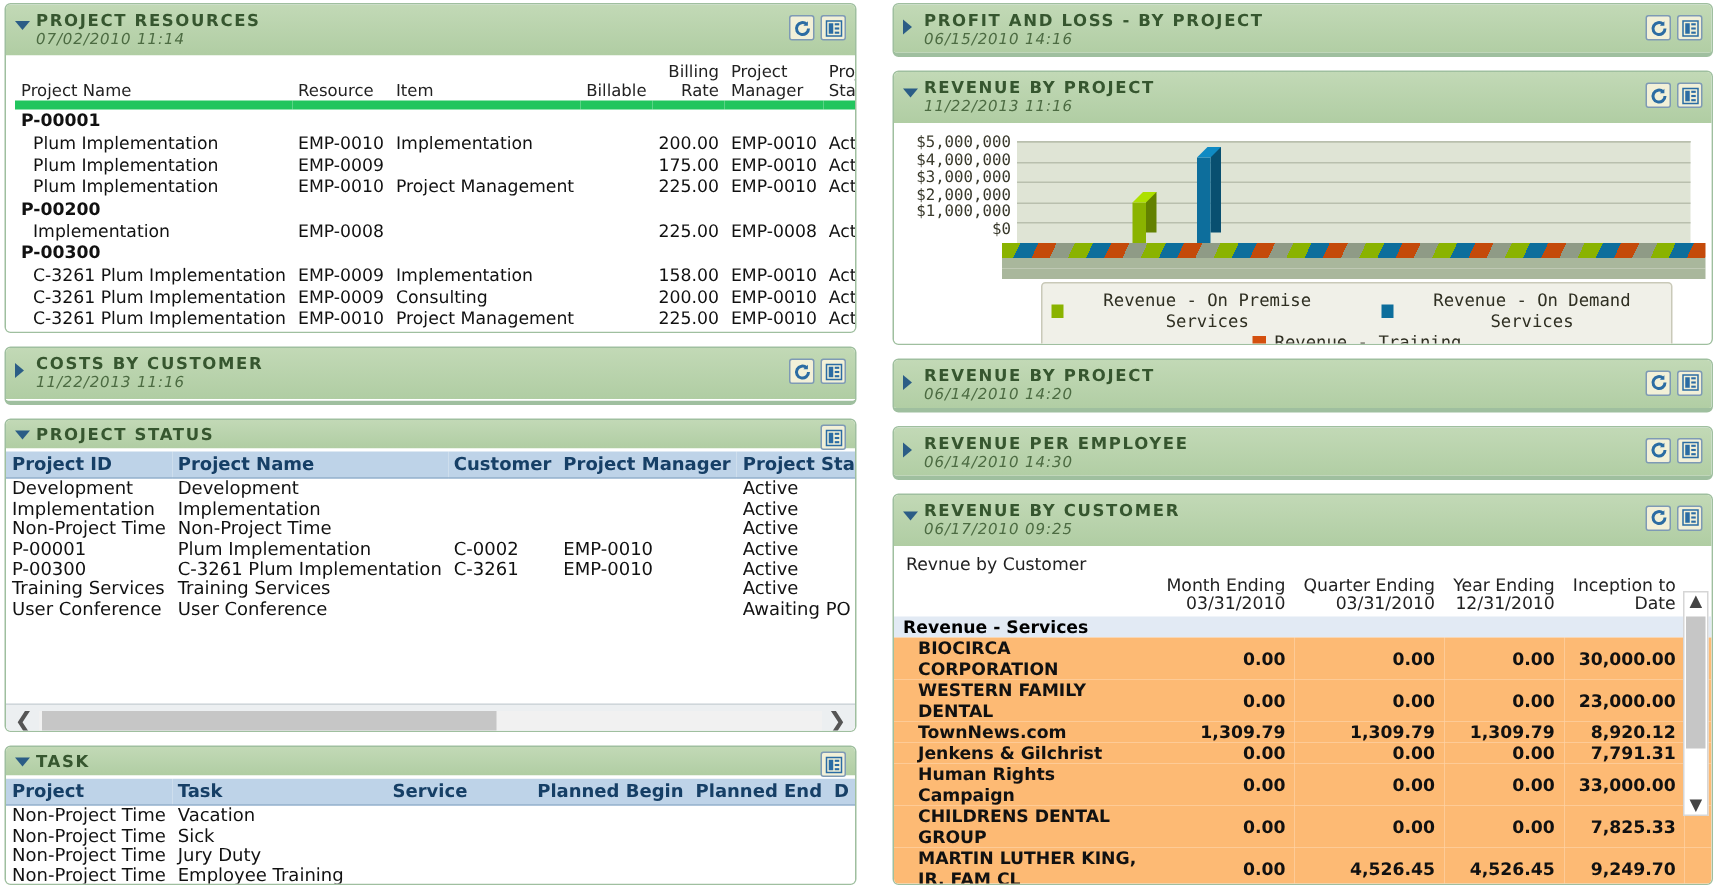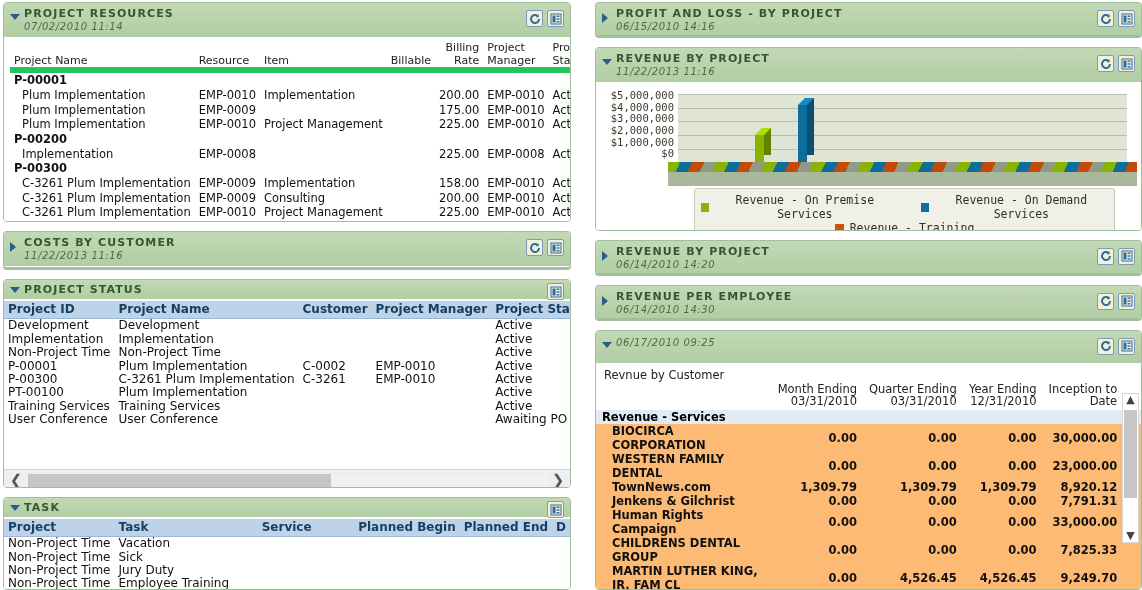--- a/index.html
+++ b/index.html
@@ -359,27 +359,20 @@
                 <td>Plum Implementation</td>
                 <td>C-0002</td>
                 <td>EMP-0010</td>
                 <td>Active</td>
               </tr>
               <tr class="bh-row">
                 <td>P-00300</td>
                 <td>C-3261 Plum Implementation</td>
                 <td>C-3261</td>
                 <td>EMP-0010</td>
-                <td>Active</td>
-              </tr>
-              <tr class="bh-row">
-                <td>PT-00100</td>
-                <td>Plum Implementation</td>
-                <td></td>
-                <td></td>
                 <td>Active</td>
               </tr>
               <tr class="bh-row">
                 <td>Training Services</td>
                 <td>Training Services</td>
                 <td></td>
                 <td></td>
                 <td>Active</td>
               </tr>
               <tr class="bh-row">
@@ -621,20 +614,21 @@
                 <rect x="6.5" y="8.1" width="3" height="1.4" fill="#2b6ca3"></rect>
               </svg>
           </span>
         </div>
       </div>
     </div>
 
     <div class="portlet">
       <div class="phead">
         <div class="tri down"></div>
+        <div class="ptitle">REVENUE BY CUSTOMER</div>
         <div class="pdate">06/17/2010 09:25</div>
         <div class="picons">
           <span class="ico">
             <svg width="12" height="12" viewBox="0 0 12 12">
                 <path d="M10 6a4 4 0 1 1-1.3-2.9" fill="none" stroke="#2b6ca3" stroke-width="2"></path>
                 <path d="M9.6 1.2 L9.6 4.2 L6.6 4.2 Z" fill="#2b6ca3"></path>
               </svg>
           </span>
           <span class="ico">
             <svg width="12" height="12" viewBox="0 0 12 12">

